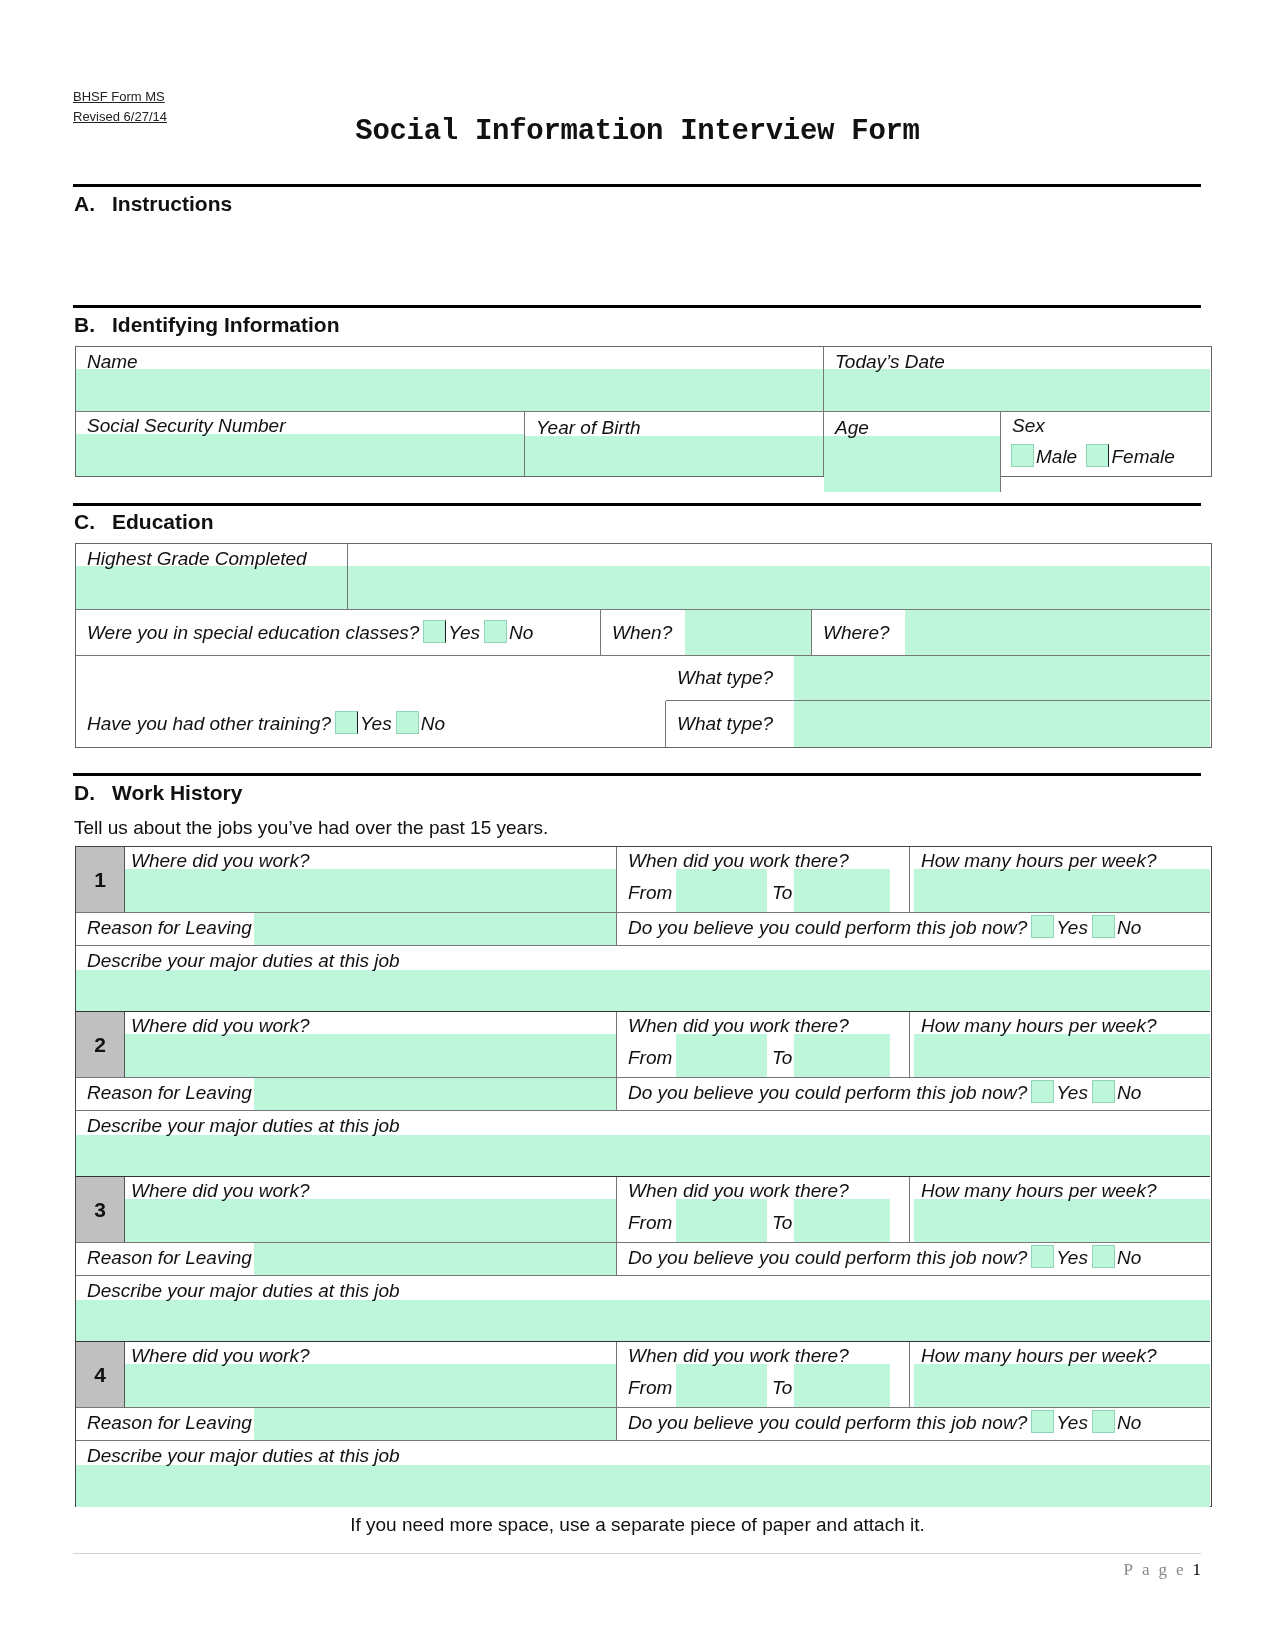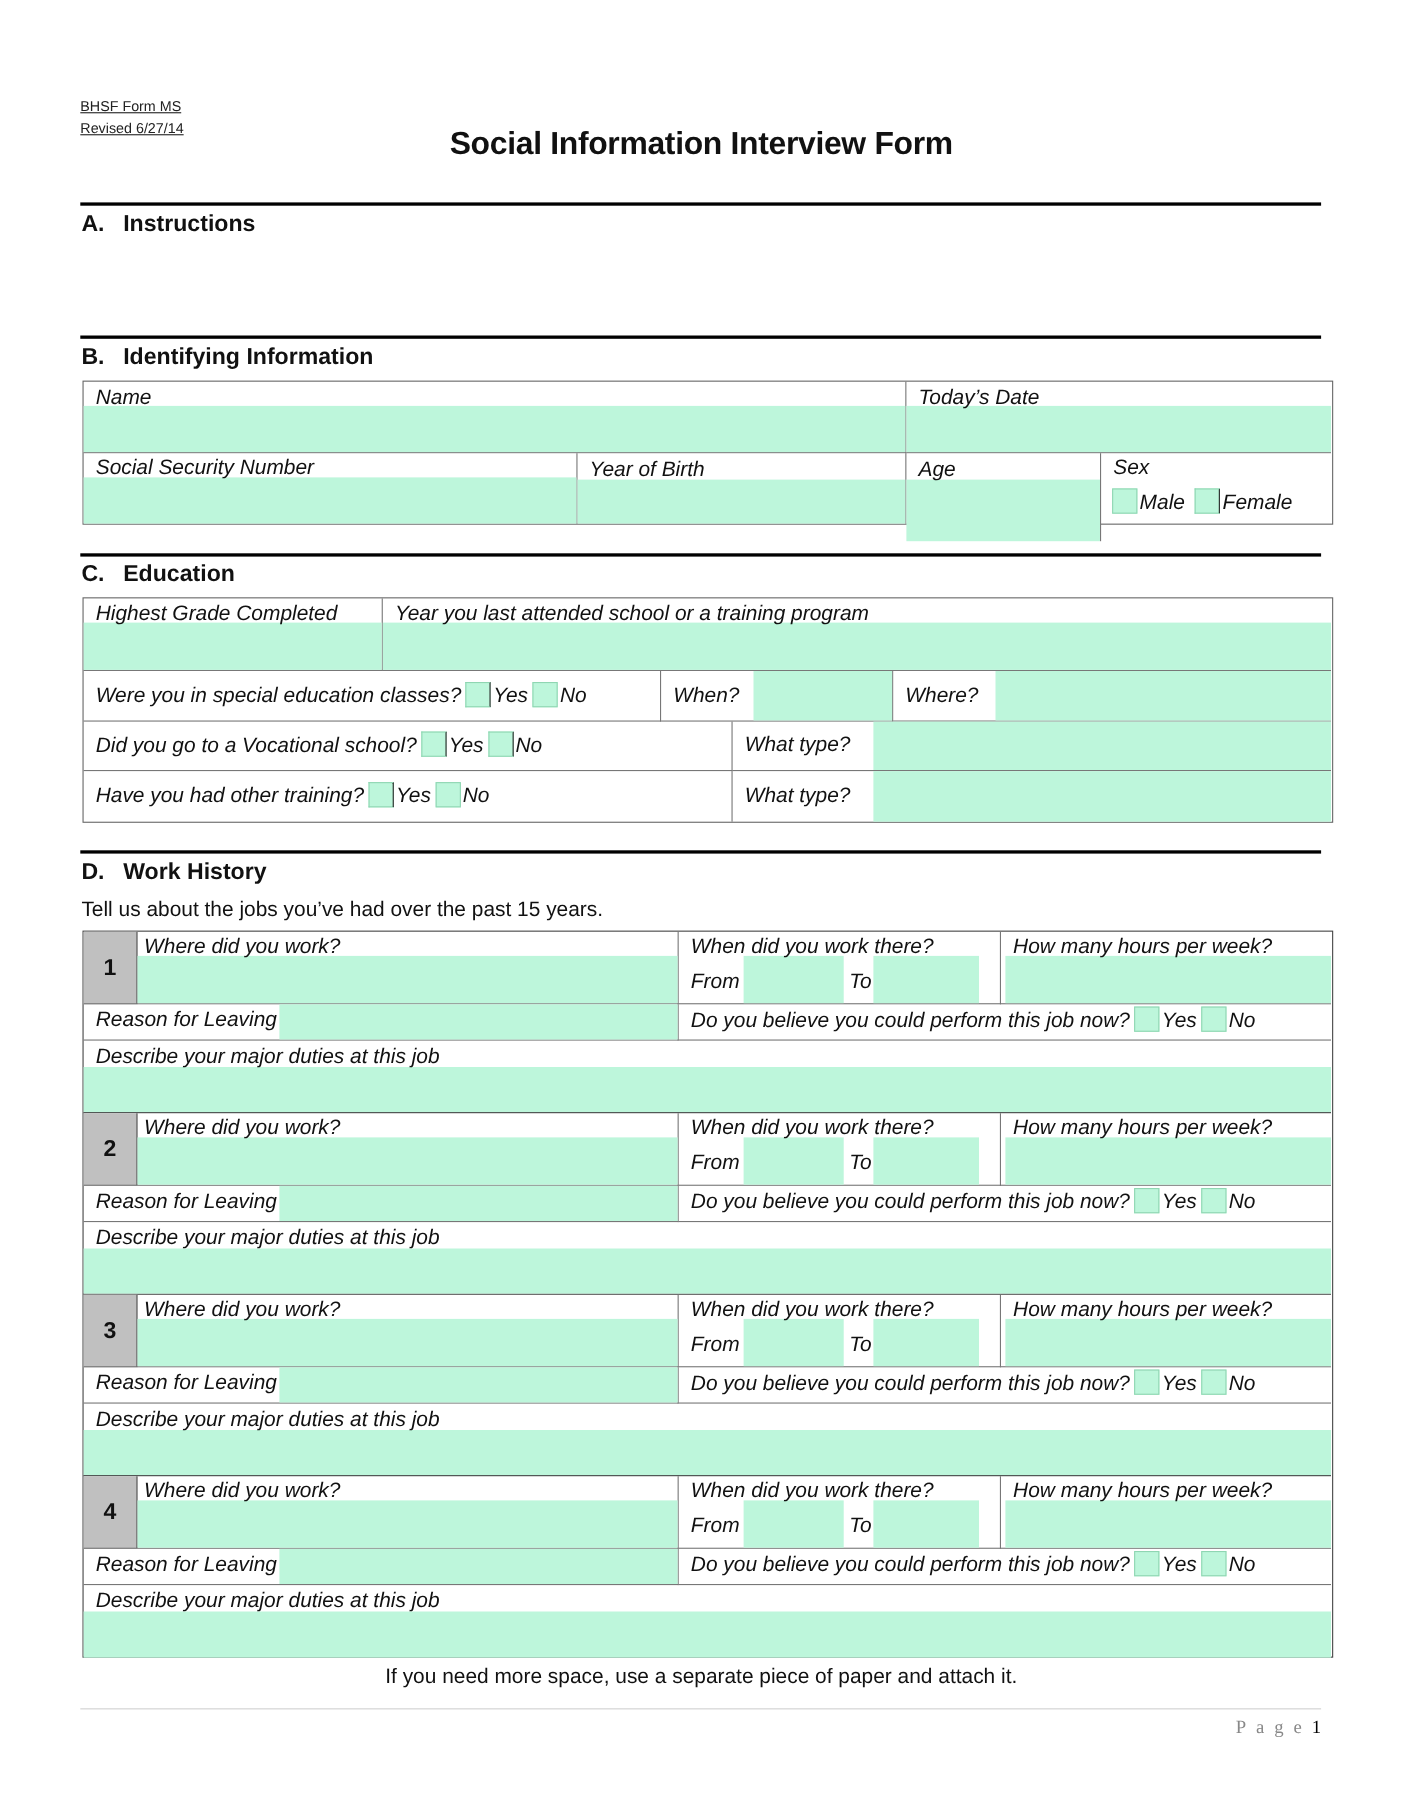--- a/index.html
+++ b/index.html
@@ -1,21 +1,21 @@
 <!DOCTYPE html>
 <html><head>
 <meta charset="utf-8">
 <style>
   * { box-sizing: border-box; margin: 0; padding: 0; }
   html, body { width: 1275px; height: 1649px; background: #ffffff; }
   body { position: relative; font-family: "Liberation Sans", sans-serif; color: #111; overflow: hidden; }
 
   .abs { position: absolute; }
   .form-id { left: 73px; top: 87px; font-size: 13px; line-height: 20px; color: #222; text-decoration: underline; }
-  .title { left: 0; width: 1275px; top: 115px; text-align: center; font-size: 29px; font-weight: bold; letter-spacing: -0.3px; }
+  .title { left: 0; width: 1275px; top: 115px; text-align: center; font-size: 29px; font-weight: bold; letter-spacing: -0.3px; font-family: Liberation Mono, monospace; }
 
   .rule { position: absolute; left: 73px; width: 1128px; height: 3px; background: #000; }
   .sec-head { position: absolute; left: 74px; font-size: 21px; font-weight: bold; }
   .sec-head .letter { display: inline-block; width: 38px; }
   .para { position: absolute; left: 74px; font-size: 19px; line-height: 28px; width: 1130px; }
 
   .tbl { position: absolute; left: 75px; width: 1137px; border: 1.5px solid #666; background: #fff; }
   .cell { position: absolute; border-right: 1.5px solid #777; border-bottom: 1.5px solid #777; }
   .cell.noright { border-right: none; }
   .cell.nobottom { border-bottom: none; }
@@ -88,43 +88,37 @@
   <span class="letter">C.</span><span>Education</span>
 </div>
 
 <div class="tbl" style="top:543px; height:205px">
 
   <div class="cell" style="left:0; top:0; width:272px; height:66px">
     <span class="lbl" style="left:11px; top:4px">Highest Grade Completed</span>
     <div class="fill" style="left:0; right:0; top:22px; bottom:0"></div>
   </div>
   <div class="cell noright" style="left:272px; top:0; width:862px; height:66px">
-    <span class="lbl" style="left:11px; top:4px">Year you last attended school or a training program</span>
     <div class="fill" style="left:0; right:0; top:22px; bottom:0"></div>
   </div>
 
   <div class="cell" style="left:0; top:66px; width:525px; height:46px">
     <span class="lbl" style="left:11px; top:12px">
       <span>Were you in special education classes?</span><span class="chk dark"></span><span>Yes</span><span class="chk"></span><span>No</span>
     </span>
   </div>
   <div class="cell noright" style="left:736px; top:66px; width:398px; height:46px">
     <span class="lbl" style="left:11px; top:12px">Where?</span>
     <div class="fill" style="left:93px; right:0; top:0; bottom:0"></div>
   </div>
   <div class="cell" style="left:525px; top:66px; width:211px; height:46px">
     <span class="lbl" style="left:11px; top:12px">When?</span>
     <div class="fill" style="left:84px; right:0; top:0; bottom:0"></div>
   </div>
 
-  <div class="cell" style="left:0; top:112px; width:590px; height:45px">
-    <span class="lbl" style="left:11px; top:11px">
-      <span>Did you go to a Vocational school?</span><span class="chk dark"></span><span>Yes</span><span class="chk dark"></span><span>No</span>
-    </span>
-  </div>
   <div class="cell noright" style="left:590px; top:112px; width:544px; height:45px">
     <span class="lbl" style="left:11px; top:11px">What type?</span>
     <div class="fill" style="left:128px; right:0; top:0; bottom:0"></div>
   </div>
 
   <div class="cell nobottom" style="left:0; top:157px; width:590px; height:46px">
     <span class="lbl" style="left:11px; top:12px">
       <span>Have you had other training?</span><span class="chk dark"></span><span>Yes</span><span class="chk"></span><span>No</span>
     </span>
   </div>

